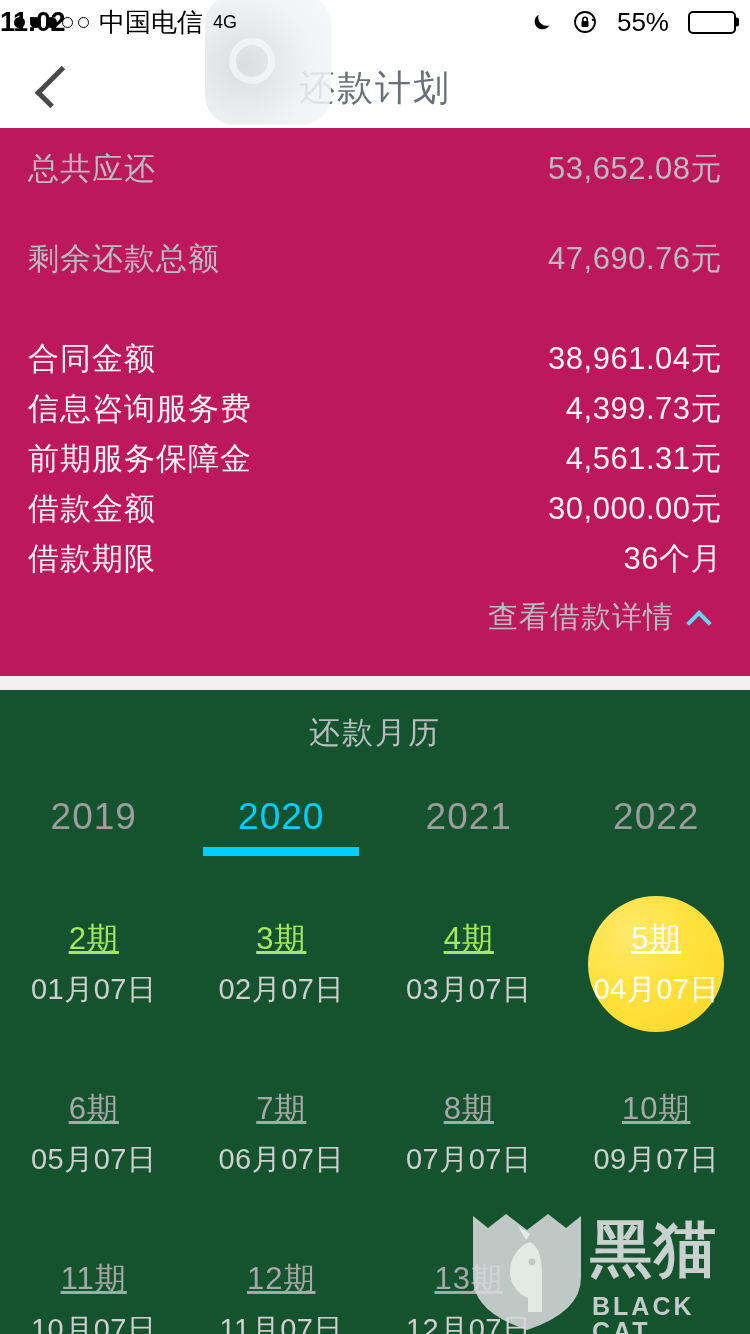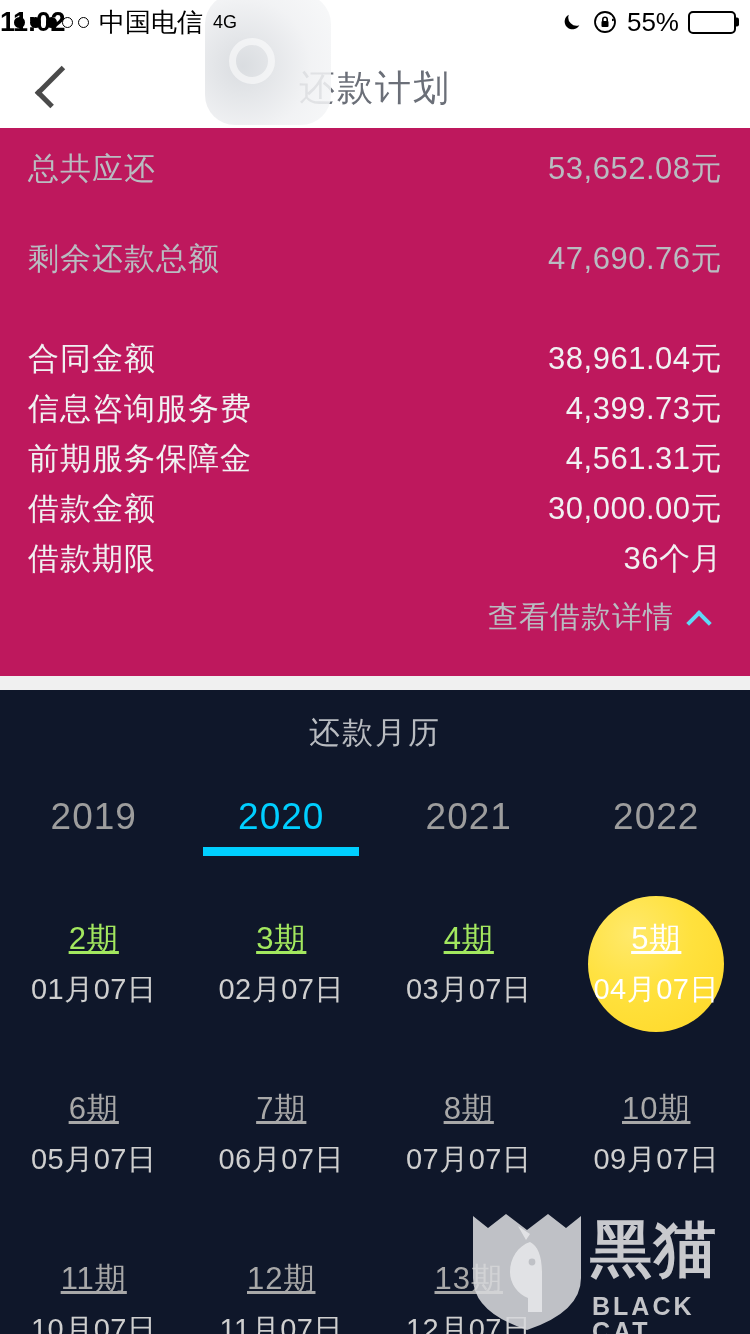--- a/index.html
+++ b/index.html
@@ -44,21 +44,21 @@
     left: 0; right: 0;
     text-align: left;
     font-size: 27px;
     font-weight: bold;
     letter-spacing: -0.5px;
   }
   .sb-right {
     margin-left: auto;
     display: flex;
     align-items: center;
-    gap: 9px;
+    gap: 19px;
     z-index: 2;
   }
   .moon-icon { width: 22px; height: 24px; display: block; }
   .lock-icon { width: 26px; height: 26px; display: block; }
   .sb-batt-pct { font-size: 26px; font-weight: 500; }
   .batt {
     width: 48px; height: 23px;
     border: 2px solid #000;
     border-radius: 5px;
     box-sizing: border-box;
@@ -200,21 +200,21 @@
     width: 750px; height: 14px;
     background: #f0f0f0;
   }
 
   
   .calendar-card {
     position: absolute;
     top: 690px; left: 0;
     width: 750px;
     height: 644px;
-    background: #0f172a;
+    background: #14532d;
   }
   .cal-title {
     text-align: center;
     font-size: 31px;
     color: #b9bcc1;
     letter-spacing: 2px;
     padding-top: 22px;
   }
 
   .year-tabs {

